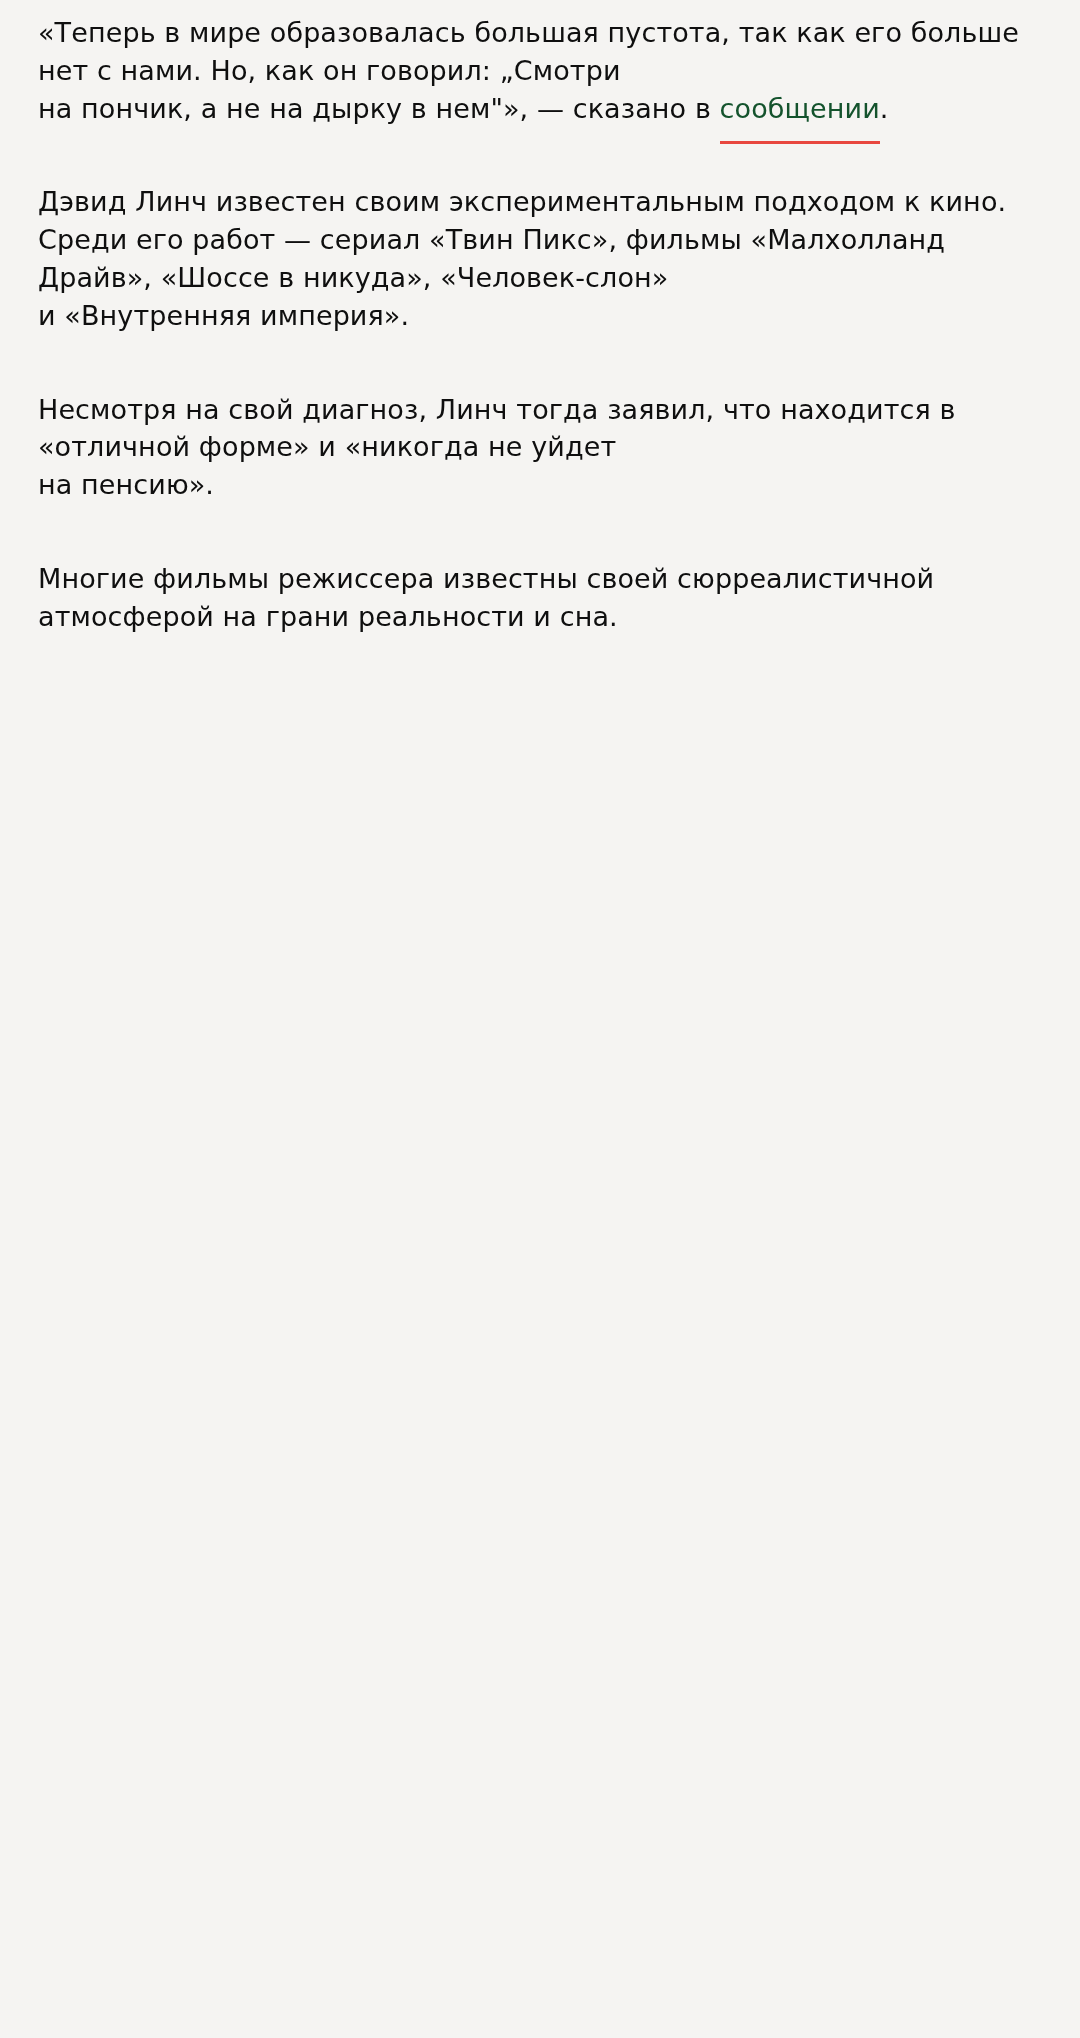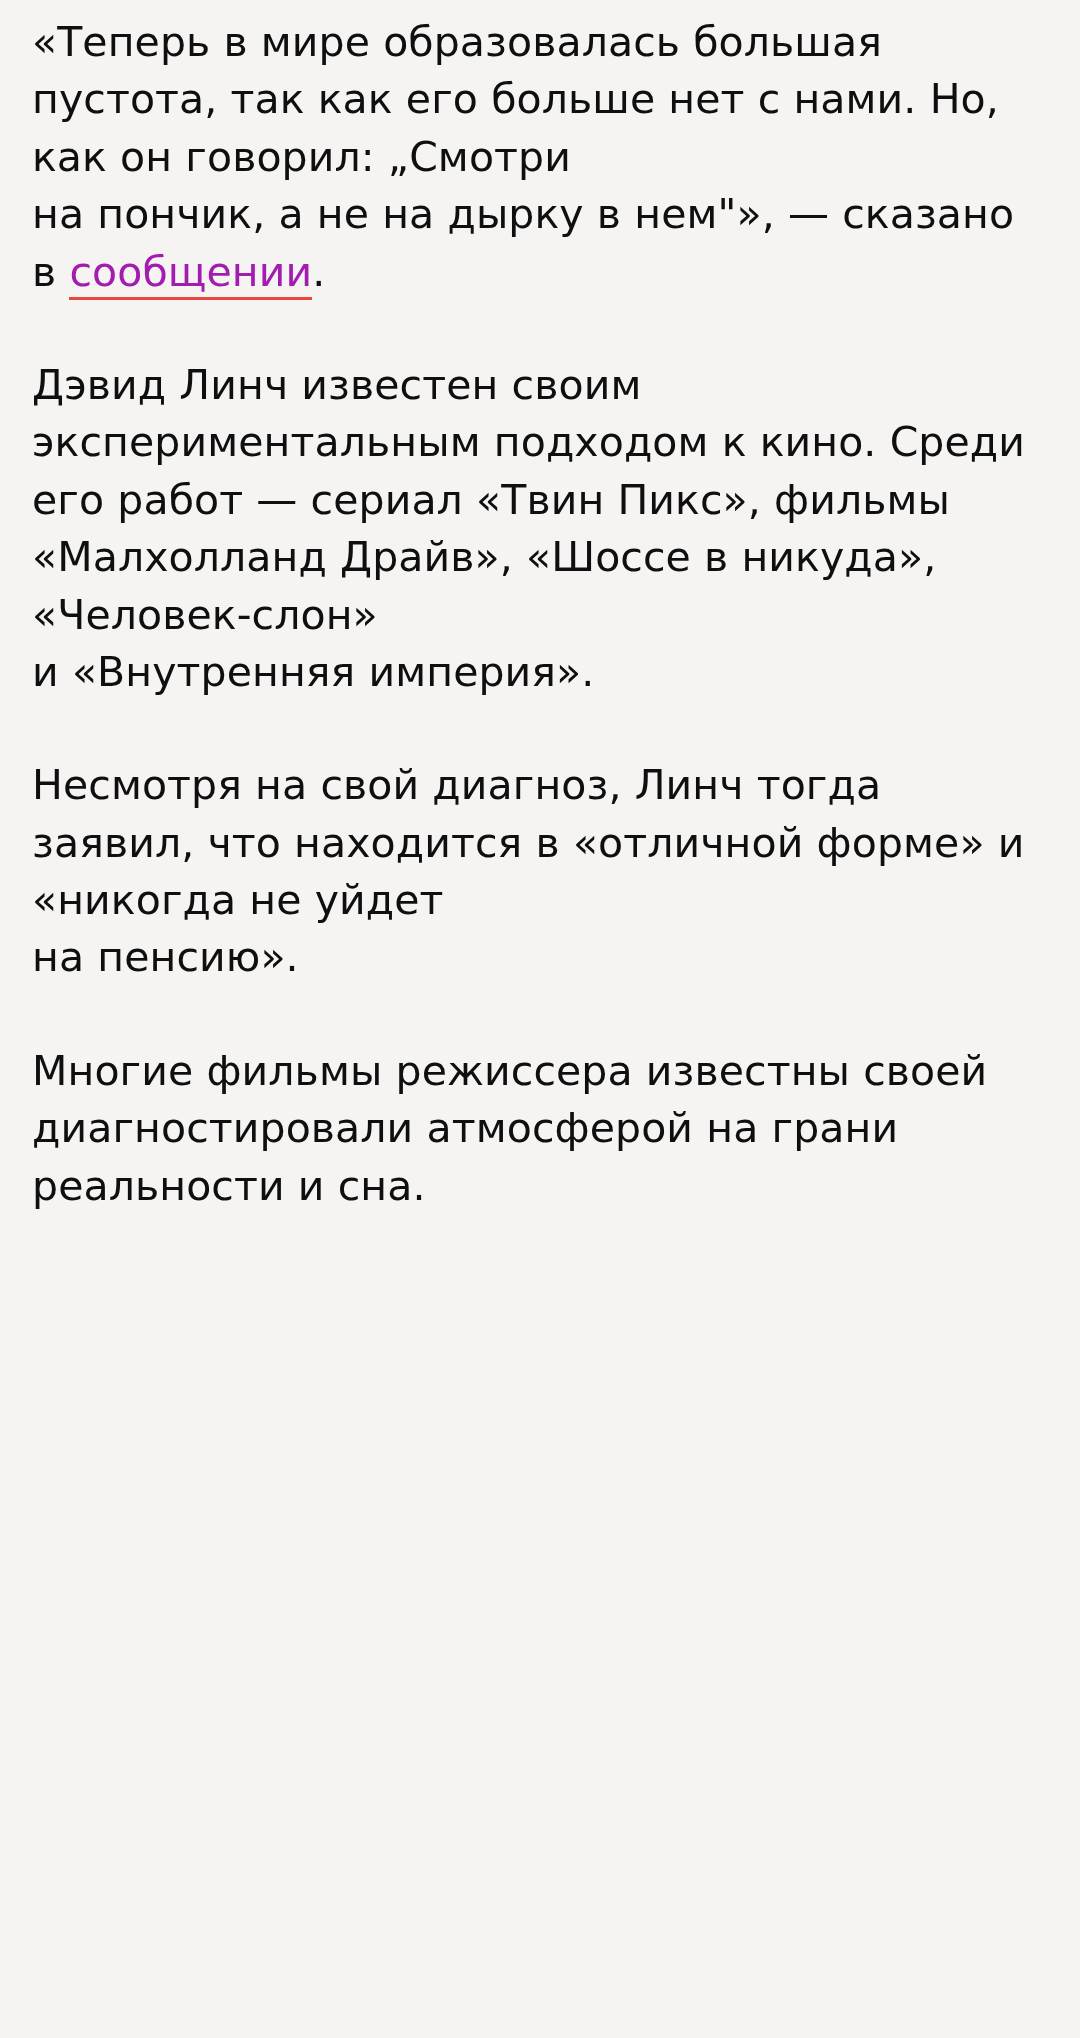--- a/index.html
+++ b/index.html
@@ -14,49 +14,49 @@
     color: #111111;
   }
   .article {
     box-sizing: border-box;
     width: 1080px;
     min-height: 2038px;
     padding: 14px 34px 0 28px;
     background: #f5f4f2;
   }
   .para {
-    font-size: 41px;
+    font-size: 27px;
     line-height: 1.40;
     letter-spacing: 0.1px;
     color: #0f0f0f;
-    margin: 0 0 56px 4px;
+    margin: 0 0 56px 10px;
     white-space: pre-line;
     font-weight: 400;
   }
   .para:last-child {
     margin-bottom: 0;
   }
   .link {
-    color: #a21caf;
+    color: #14532d;
     text-decoration: none;
     border-bottom: 3px solid #e8473f;
-    padding-bottom: 1px;
+    padding-bottom: 17px;
     cursor: pointer;
   }
 </style>
 </head>
 <body>
 
 <div class="article">
 
   <p class="para"><span>«Теперь в мире образовалась большая пустота, так как его больше нет с нами. Но, как он говорил: „Смотри
 на пончик, а не на дырку в нем"», — сказано в </span><a class="link" href="#">сообщении</a><span>.</span></p>
 
 
   <p class="para">Дэвид Линч известен своим экспериментальным подходом к кино. Среди его работ — сериал «Твин Пикс», фильмы «Малхолланд Драйв», «Шоссе в никуда», «Человек-слон»
 и «Внутренняя империя».</p>
 
   <p class="para">Несмотря на свой диагноз, Линч тогда заявил, что находится в «отличной форме» и «никогда не уйдет
 на пенсию».</p>
 
-  <p class="para">Многие фильмы режиссера известны своей диагностировали атмосферой на грани реальности и сна.</p>
+  <p class="para">Многие фильмы режиссера известны своей сюрреалистичной атмосферой на грани реальности и сна.</p>
 
 </div>
 
 </body></html>

